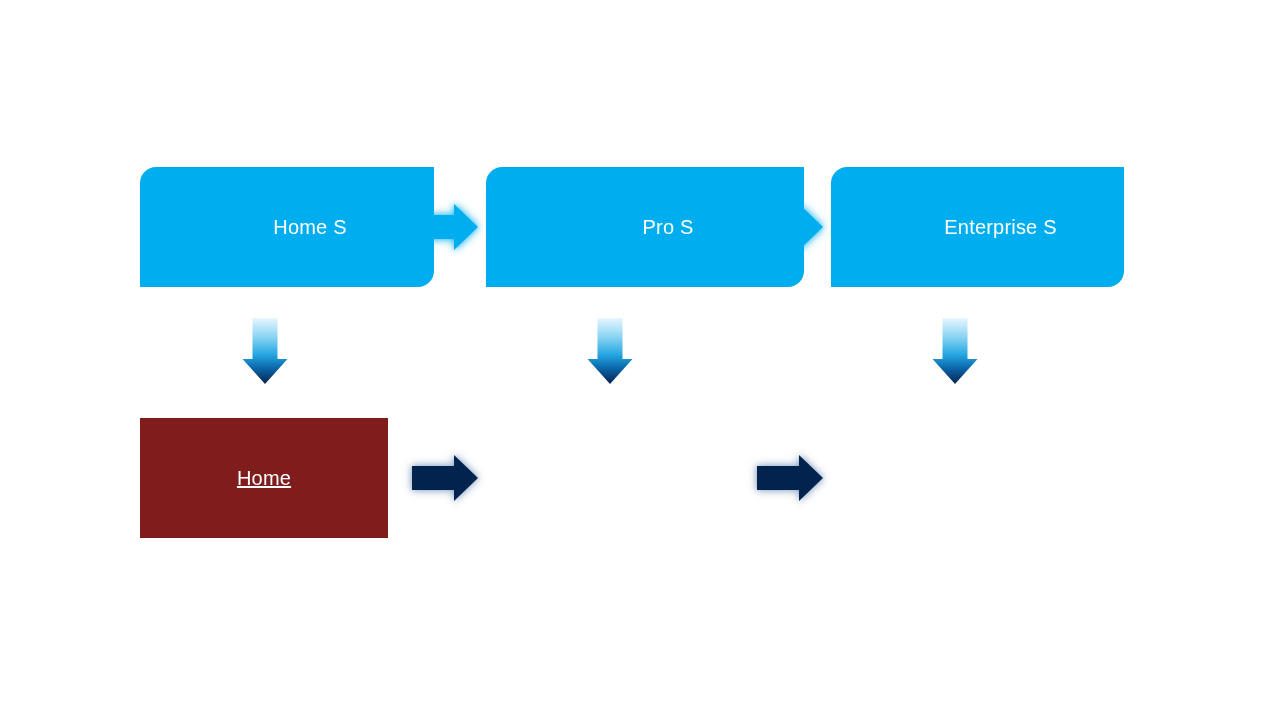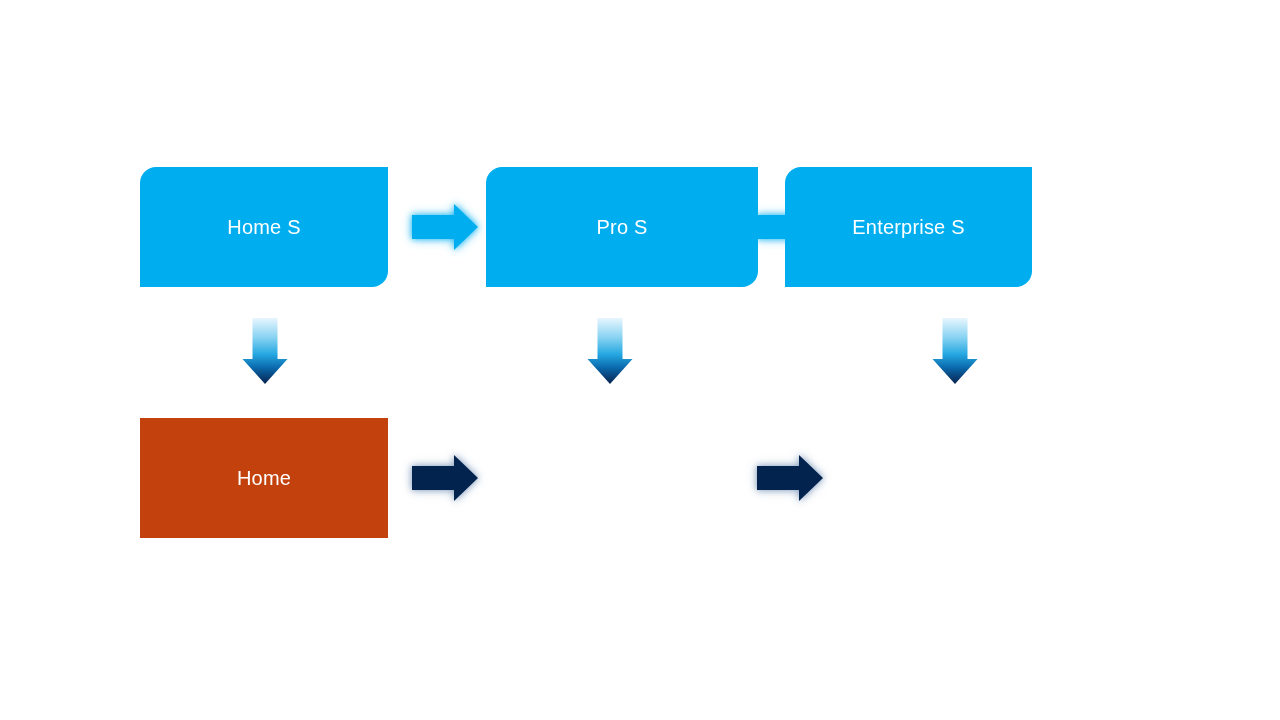--- a/index.html
+++ b/index.html
@@ -19,26 +19,27 @@
     justify-content: center;
     color: #ffffff;
     font-size: 20px;
     letter-spacing: 0.2px;
   }
   .box.light {
     background: #00AEEF;
     border-radius: 16px 0 16px 0;
   }
   .box.dark {
-    background: #c2410c;
+    background: #7f1d1d;
+    text-decoration: underline;
   }
   .box.c1 { left: 140px; width: 248px; }
   .box.c2 { left: 486px; width: 272px; }
-  .box.c3 { left: 785px; width: 247px; }
-  .box.row-top    { top: 167px; }
+  .box.c3 { left: 831px; width: 247px; }
+  .box.row-top    { top: 167px; padding-left: 46px; }
   .box.row-bottom { top: 418px; }
 
   .rarrow {
     position: absolute;
     width: 66px;
     height: 46px;
   }
   .rarrow.light { filter: drop-shadow(0 0 3px rgba(0,174,239,0.75)) drop-shadow(0 0 5px rgba(0,174,239,0.45)); }
   .rarrow.dark  { filter: drop-shadow(0 0 3px rgba(110,140,180,0.70)) drop-shadow(0 0 5px rgba(110,140,180,0.40)); }
   .rarrow.light path { fill: #00AEEF; }

